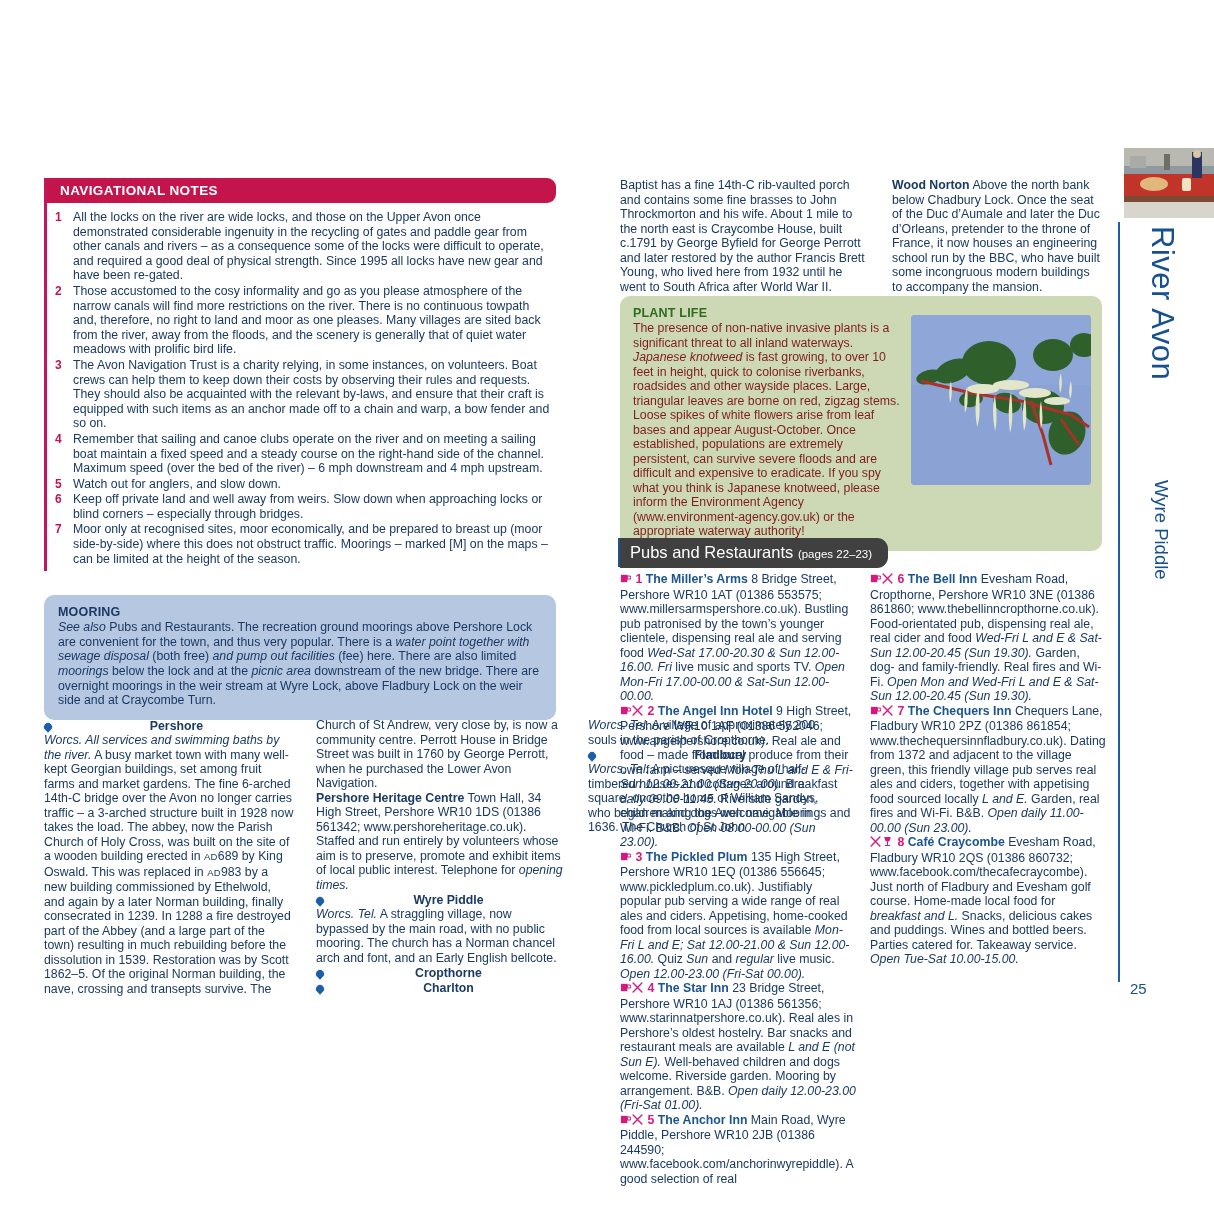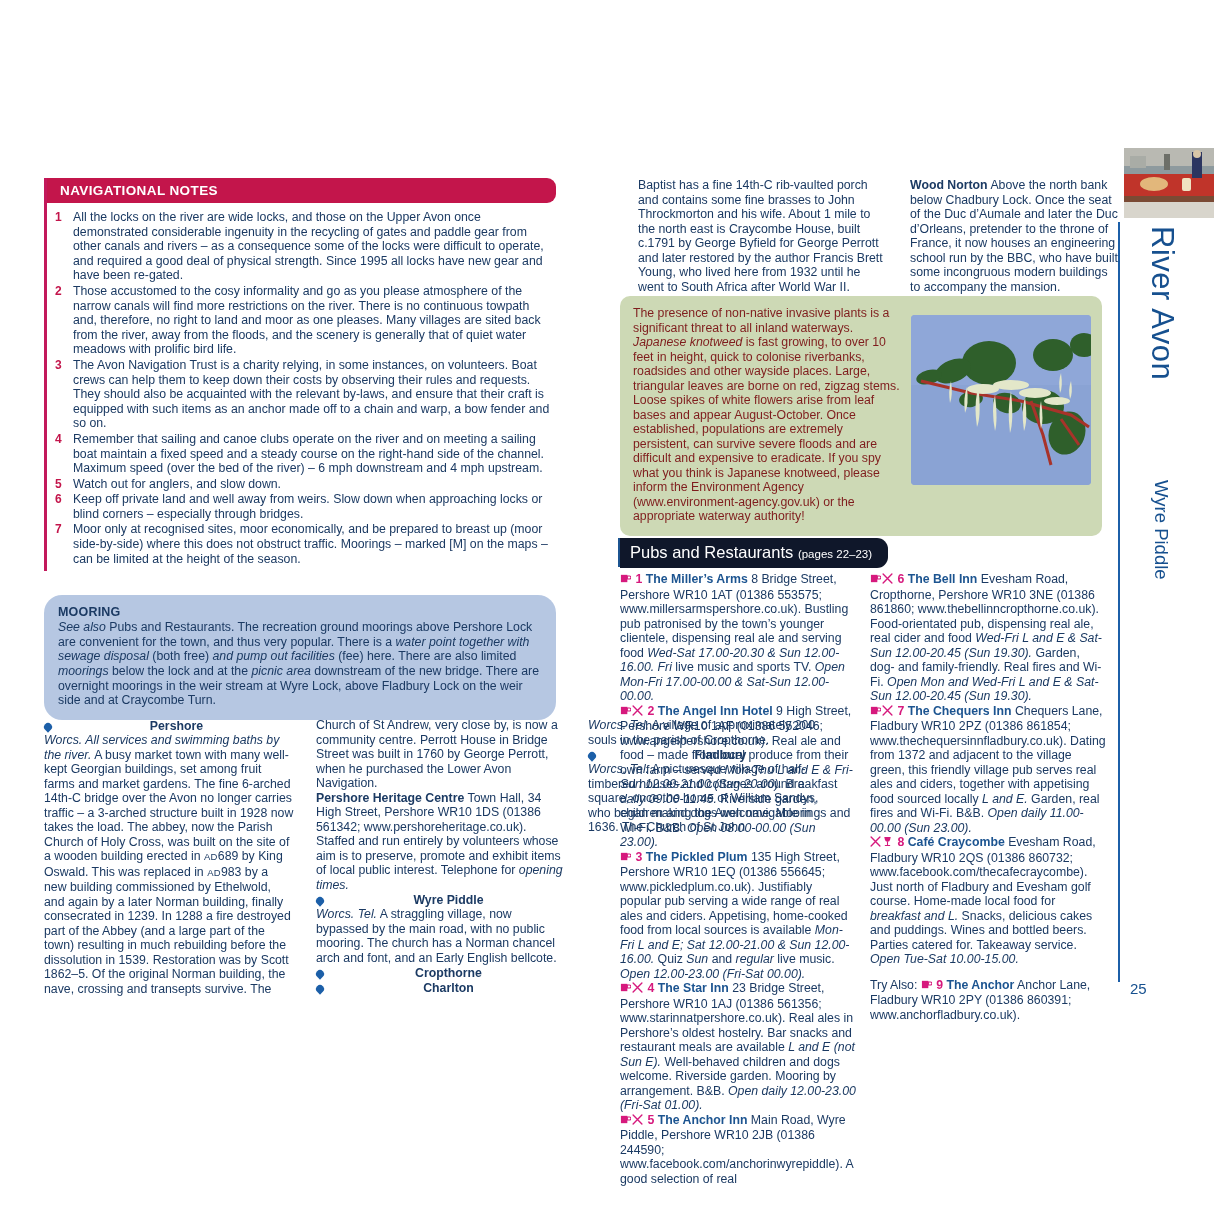--- a/index.html
+++ b/index.html
@@ -23,21 +23,21 @@
   .nav-list{margin:0;padding:7px 0 4px 0;list-style:none;}
   .nav-list li{
     position:relative;padding-left:26px;margin-bottom:1px;
     font-size:12.3px;line-height:14.6px;color:#1b3a63;
   }
   .nav-list li .num{
     position:absolute;left:8px;top:0;color:#c3154b;font-weight:bold;font-size:12px;
   }
 
   .mooring-box{
-    margin-top:24px;background:#b6c7e2;border-radius:18px;
+    margin-top:24px;background:#b6c7e2;border-radius:10px;
     padding:10px 14px 12px 14px;
   }
   .mooring-title{font-weight:bold;font-size:12.5px;color:#1b3a63;margin-bottom:1px;letter-spacing:.2px;}
   .mooring-body{font-size:12.3px;line-height:14.6px;color:#1b3a63;}
 
   .places{position:absolute;left:44px;top:718px;width:522px;
     column-count:2;column-gap:22px;column-fill:auto;height:290px;}
   .place-head{
     position:relative;padding-left:15px;font-weight:bold;font-size:12.3px;
     color:#1b3a63;margin-top:1px;break-inside:avoid;text-align:center;
@@ -45,41 +45,41 @@
   .place-head .bullet{
     position:absolute;left:0;top:4px;width:8px;height:8px;background:#1c5fa8;
     border-radius:50% 50% 50% 0;transform:rotate(-45deg);
   }
   .place-body{font-size:12.3px;line-height:14.5px;color:#1b3a63;margin:0 0 1px 0;}
   .place-body i{font-style:italic;}
   .place-body b{font-weight:bold;}
   .small-caps{font-size:9.5px;letter-spacing:.3px;}
 
   
-  .r-top{position:absolute;top:178px;margin-left:18px;}
+  .r-top{position:absolute;top:178px;}
   .r-col-a{left:620px;width:250px;}
   .r-col-b{left:892px;width:210px;}
   .r-text{font-size:12.3px;line-height:14.5px;color:#1b3a63;}
   .r-text b{font-weight:bold;}
 
   .plant-box{
     position:absolute;left:620px;top:296px;width:482px;
     background:#cdd9b5;border-radius:10px;padding:10px 13px 12px 13px;
     box-sizing:border-box;min-height:212px;
   }
   .plant-title{font-weight:bold;font-size:12.5px;color:#2e6b1f;margin-bottom:1px;letter-spacing:.2px;}
   .plant-body{font-size:12.3px;line-height:14.5px;color:#7f1d1d;width:268px;}
   .plant-photo{
     position:absolute;right:11px;top:19px;width:180px;height:170px;border-radius:4px;
     overflow:hidden;
   }
 
   .pubs-head{
     position:absolute;left:620px;top:538px;
-    background:#0f172a;color:#fff;border-radius:0 11px 11px 0;
+    background:#404040;color:#fff;border-radius:0 11px 11px 0;
     padding:5px 16px 6px 10px;font-size:16.5px;
   }
   .pubs-head .pg{font-size:11.5px;}
   .pubs-bar{position:absolute;left:618px;top:538px;width:2.5px;height:29px;background:#1c5490;}
 
   .pubs-cols{position:absolute;left:620px;top:572px;width:486px;height:410px;}
   .pub-col{position:absolute;top:0;width:236px;font-size:12.3px;line-height:14.5px;color:#1b3a63;}
   .pub-col.a{left:0;}
   .pub-col.b{left:250px;}
   .pub-entry{margin-bottom:0px;}
@@ -151,20 +151,21 @@
     <div class="r-text">Baptist has a fine 14th-C rib-vaulted porch and contains some fine brasses to John Throckmorton and his wife. About 1 mile to the north east is Craycombe House, built c.1791 by George Byfield for George Perrott and later restored by the author Francis Brett Young, who lived here from 1932 until he went to South Africa after World War II.</div>
   </div>
 
   <div class="r-top r-col-b">
     <div class="r-text">
       <b>Wood Norton</b><span> Above the north bank below Chadbury Lock. Once the seat of the Duc d’Aumale and later the Duc d’Orleans, pretender to the throne of France, it now houses an engineering school run by the BBC, who have built some incongruous modern buildings to accompany the mansion.</span>
     </div>
   </div>
 
   <div class="plant-box">
+    <div class="plant-title">PLANT LIFE</div>
     <div class="plant-body" id="plant-body">The presence of non-native invasive plants is a significant threat to all inland waterways. <i>Japanese knotweed</i> is fast growing, to over 10 feet in height, quick to colonise riverbanks, roadsides and other wayside places. Large, triangular leaves are borne on red, zigzag stems. Loose spikes of white flowers arise from leaf bases and appear August-October. Once established, populations are extremely persistent, can survive severe floods and are difficult and expensive to eradicate. If you spy what you think is Japanese knotweed, please inform the Environment Agency (www.environment-agency.gov.uk) or the appropriate waterway authority!</div>
     <div class="plant-photo">
       <svg width="180" height="170" viewBox="0 0 180 170" preserveAspectRatio="none" aria-hidden="true">
         <rect width="180" height="170" fill="#8ea6d6"></rect>
         <rect y="0" width="180" height="70" fill="#8fa7d8"></rect>
         <rect y="70" width="180" height="100" fill="#8aa3d4"></rect>
         <g fill="#2f5f2b">
           <ellipse cx="78" cy="48" rx="27" ry="22"></ellipse>
           <ellipse cx="42" cy="56" rx="19" ry="11" transform="rotate(-22 42 56)"></ellipse>
           <ellipse cx="18" cy="62" rx="13" ry="7" transform="rotate(-15 18 62)"></ellipse>
@@ -247,24 +248,20 @@
             </svg></span><span class="ico"><svg width="11" height="11" viewBox="0 0 12 12">
               <path d="M1.2 1.2L10.8 10.8M10.8 1.2L1.2 10.8" stroke="#d6197d" stroke-width="1.5" stroke-linecap="round"></path>
             </svg></span><span class="pub-num"> 7 </span><span class="pub-name">The Chequers Inn</span><span class="pub-txt"> Chequers Lane, Fladbury WR10 2PZ (01386 861854; www.thechequersinnfladbury.co.uk). Dating from 1372 and adjacent to the village green, this friendly village pub serves real ales and ciders, together with appetising food sourced locally <i>L and E.</i> Garden, real fires and Wi-Fi. B&amp;B. <i>Open daily 11.00-00.00 (Sun 23.00).</i></span></div>
         <div class="pub-entry"><span class="ico"><svg width="11" height="11" viewBox="0 0 12 12">
               <path d="M1.2 1.2L10.8 10.8M10.8 1.2L1.2 10.8" stroke="#d6197d" stroke-width="1.5" stroke-linecap="round"></path>
             </svg></span><span class="ico"><svg width="11" height="11" viewBox="0 0 12 12">
               <path d="M2.5 1.2h7l-.6 2.6A3 3 0 0 1 6 6.2a3 3 0 0 1-2.9-2.4z" fill="#d6197d"></path>
               <path d="M6 6.2v3.6M3.6 10.4h4.8" stroke="#d6197d" stroke-width="1.2" stroke-linecap="round"></path>
             </svg></span><span class="pub-num"> 8 </span><span class="pub-name">Café Craycombe</span><span class="pub-txt"> Evesham Road, Fladbury WR10 2QS (01386 860732; www.facebook.com/thecafecraycombe). Just north of Fladbury and Evesham golf course. Home-made local food for <i>breakfast and L.</i> Snacks, delicious cakes and puddings. Wines and bottled beers. Parties catered for. Takeaway service. <i>Open Tue-Sat 10.00-15.00.</i></span></div>
         <div class="sep"></div>
-        <div class="pub-entry"><span>Try Also: </span><span class="ico"><svg width="11" height="11" viewBox="0 0 12 12">
-              <path d="M1 2h7v8H1z" fill="#d6197d"></path>
-              <path d="M8 3.2h2.2a1.4 1.4 0 0 1 0 3.4H8z" fill="none" stroke="#d6197d" stroke-width="1.2"></path>
-            </svg></span><span class="pub-num"> 9 </span><span class="pub-name">The Anchor</span><span class="pub-txt"> Anchor Lane, Fladbury WR10 2PY (01386 860391; www.anchorfladbury.co.uk).</span></div>
       </div>
   </div>
 
   <div class="edge">
     <div class="edge-photo">
       <svg width="92" height="70" viewBox="0 0 92 70" preserveAspectRatio="none" aria-hidden="true">
         <rect width="92" height="70" fill="#cfcfc8"></rect>
         <rect width="92" height="20" fill="#b9b9b2"></rect>
         <rect y="18" width="92" height="8" fill="#8e9a9e"></rect>
         <rect y="26" width="92" height="22" fill="#c0342a"></rect>

